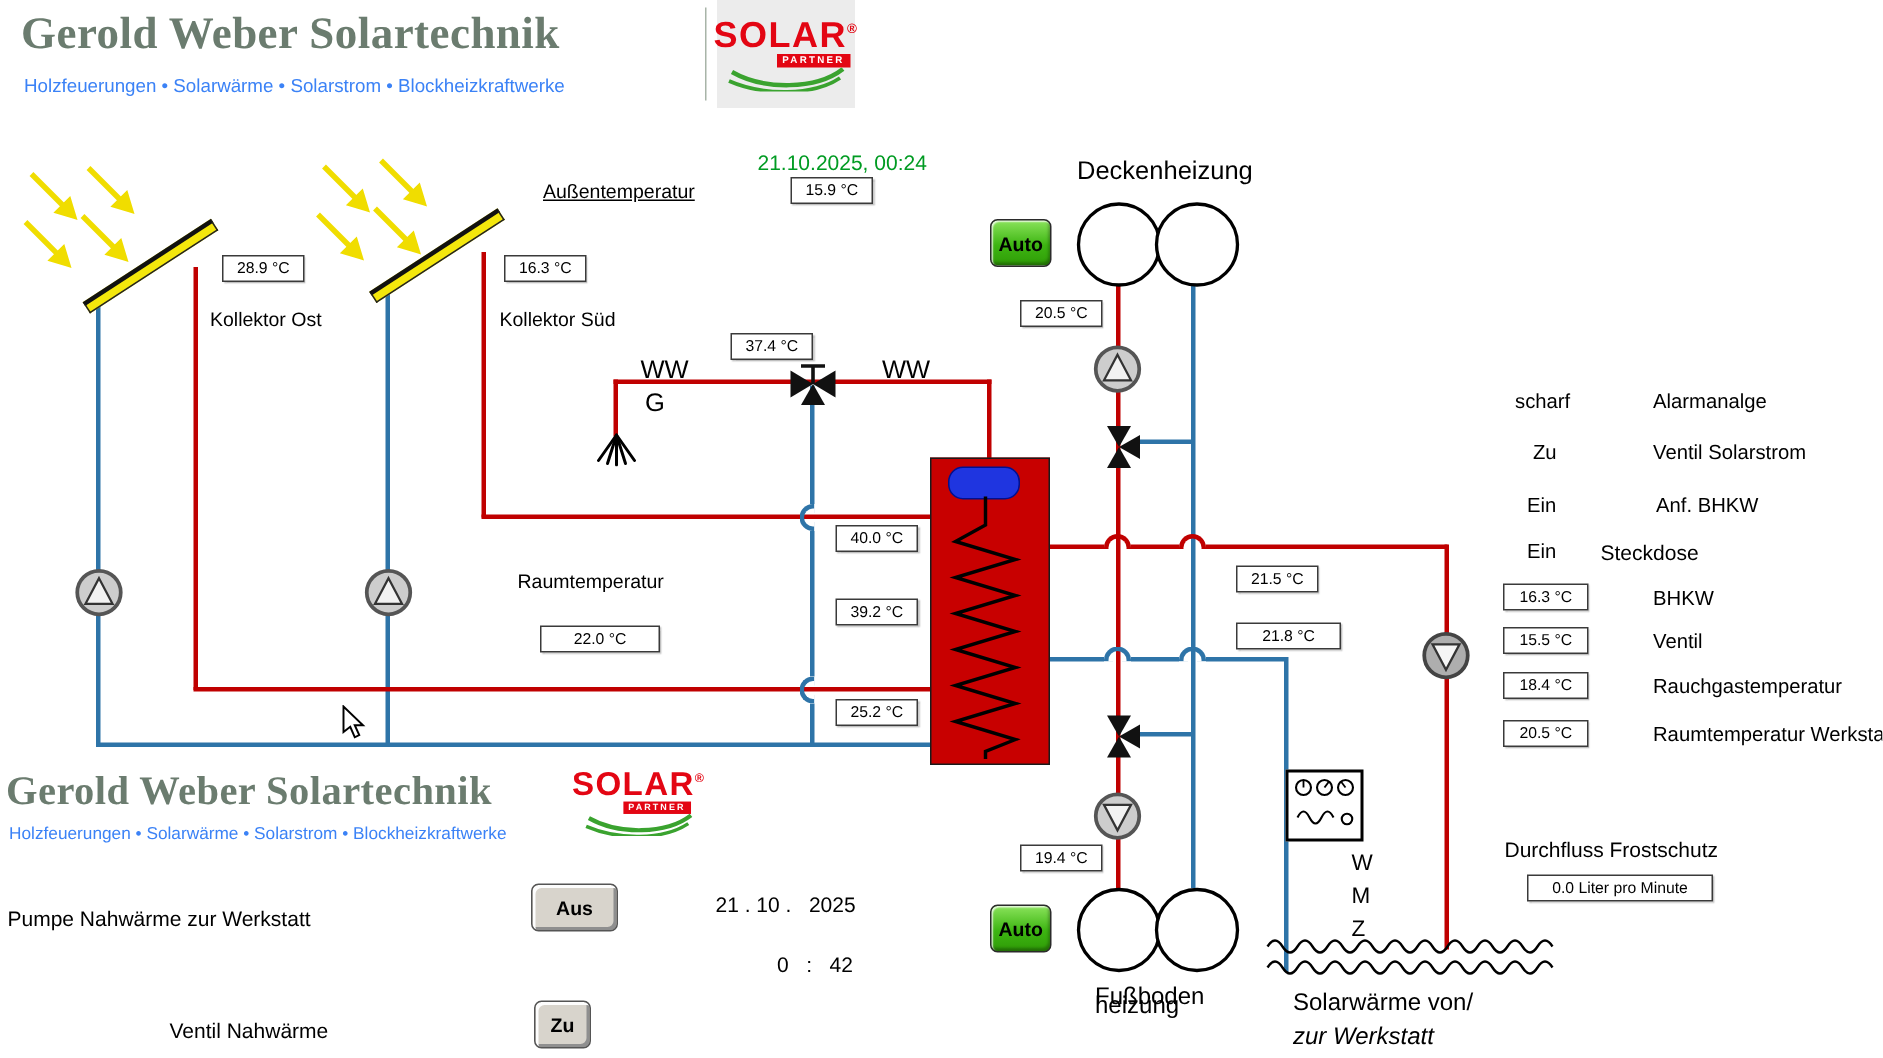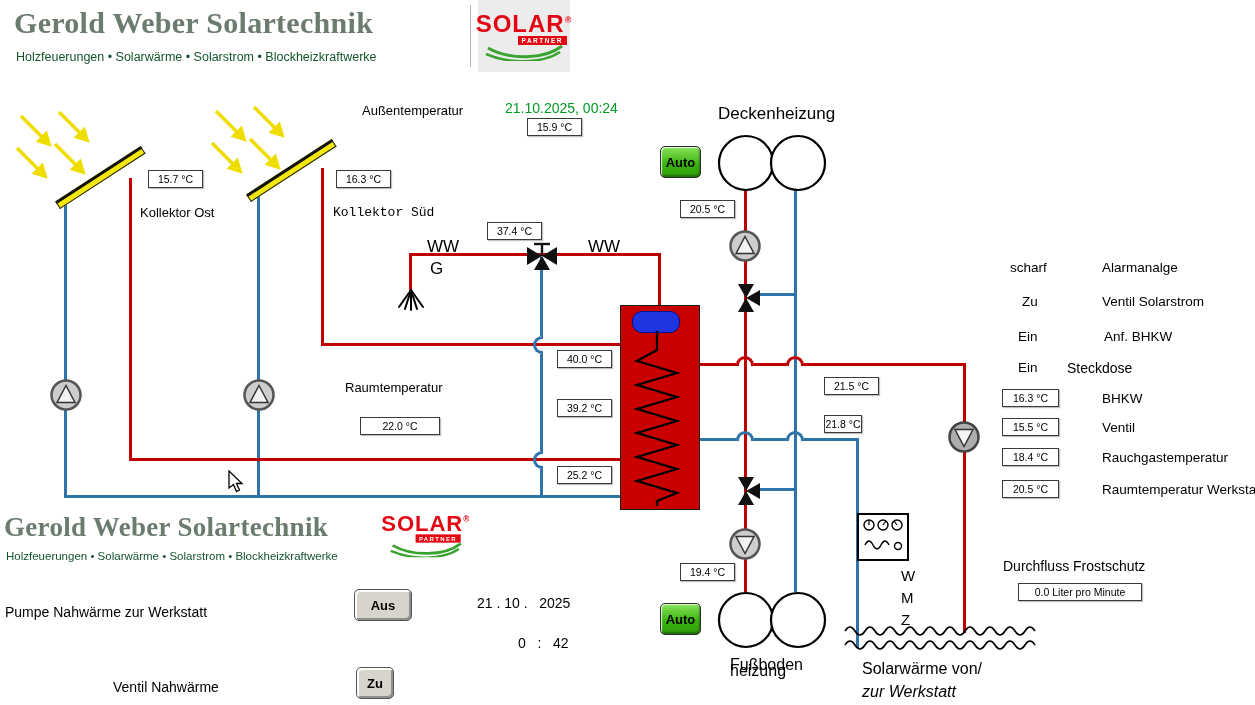--- a/index.html
+++ b/index.html
@@ -19,21 +19,21 @@
   .pre{white-space:pre;}
   .btn{position:absolute;display:flex;align-items:center;justify-content:center;
        font-weight:bold;font-size:13px;box-sizing:border-box;border-radius:5px;}
   .btn-green{background:linear-gradient(180deg,#8ae35b,#3db512 55%,#2f9c07);
        border:1px solid #2b2b2b;
        box-shadow:inset 1px 1px 1px rgba(255,255,255,.8), inset -1px -2px 2px rgba(0,0,0,.3);}
   .btn-gray{background:#d8d4cc;border:1px solid #555;
        box-shadow:inset 2px 2px 0 #fdfdfd, inset -2px -2px 0 #8f8f8f;}
   .brand-title{position:absolute;font-family:"Liberation Serif",serif;font-weight:bold;
        color:#6b7c6f;letter-spacing:.3px;line-height:1;}
-  .brand-sub{position:absolute;color:#14532d;font-size:12.5px;white-space:nowrap;}
+  .brand-sub{position:absolute;color:#3b82f6;font-size:12.5px;white-space:nowrap;}
   .logo{position:absolute;display:flex;flex-direction:column;align-items:center;}
   .logo-solar{color:#e30613;font-weight:bold;font-size:24px;line-height:1;letter-spacing:1px;}
   .logo-solar sup{font-size:9px;}
   .logo-partner{background:#e30613;color:#fff;font-size:6.5px;font-weight:bold;
        letter-spacing:1.5px;padding:1px 4px;align-self:flex-end;margin:0 3px 0 auto;}
   .tank{position:absolute;left:620px;top:305px;width:80px;height:205px;background:#c80000;
        border:1.5px solid #1a1a1a;box-sizing:border-box;}
   .heater{position:absolute;left:632px;top:311px;width:46px;height:20px;background:#1f35e0;
        border:1px solid #001090;border-radius:10px;}
   .meter{position:absolute;left:857px;top:513px;width:52px;height:48px;background:#fff;
@@ -52,21 +52,21 @@
     <div class="logo-solar"><span>SOLAR</span><sup>®</sup></div>
     <div class="logo-partner">PARTNER</div>
     <svg width="80" height="16">
       <path d="M4,3 C25,15 60,15 78,1" stroke="#3aa32f" stroke-width="3" fill="none"></path>
       <path d="M2,9 C25,19 58,19 76,7" stroke="#3aa32f" stroke-width="2.5" fill="none"></path>
     </svg>
   </div>
 
   <div class="lbl" style="left:505px;top:100px;font-size:14px;color:#009b22;">21.10.2025, 00:24</div>
 
-  <div class="lbl" style="left:362px;top:103px;">Außentemperatur</div>
+  <div class="lbl" style="left:362px;top:120px;text-decoration:underline;">Außentemperatur</div>
   <div class="tbox" style="left:527px;top:118px;width:55px;">15.9 °C</div>
 
   <div class="pipe blue" style="left:64px;top:202px;width:3px;height:295px;"></div>
   <div class="pipe blue" style="left:257px;top:196px;width:3px;height:301px;"></div>
   <div class="pipe blue" style="left:64px;top:495px;width:557px;height:3px;"></div>
   <div class="pipe blue" style="left:540px;top:257px;width:3px;height:79px;"></div>
   <div class="pipe blue" style="left:540px;top:354px;width:3px;height:97px;"></div>
   <div class="pipe blue" style="left:540px;top:469px;width:3px;height:28px;"></div>
   <div class="pipe blue" style="left:794px;top:188px;width:3px;height:404px;"></div>
   <div class="pipe blue" style="left:700px;top:438px;width:36px;height:3px;"></div>
@@ -102,38 +102,38 @@
         <polygon points="34,34 24,31 31,24"></polygon>
       <line x1="44" y1="2" x2="68" y2="26"></line>
         <polygon points="72,30 62,27 69,20"></polygon>
       <line x1="2" y1="38" x2="26" y2="62"></line>
         <polygon points="30,66 20,63 27,56"></polygon>
       <line x1="40" y1="34" x2="64" y2="58"></line>
         <polygon points="68,62 58,59 65,52"></polygon>
     </g>
   </svg>
   <div class="abs" style="left:60px;top:200px;width:102px;height:9px;background:#f4e70c;border:1px solid #222;border-top:3px solid #111;box-sizing:border-box;transform:rotate(-33deg);transform-origin:0 100%;"></div>
-  <div class="tbox" style="left:148px;top:170px;width:55px;">15.7 °C</div>
+  <div class="tbox" style="left:148px;top:170px;width:55px;">28.9 °C</div>
   <div class="lbl" style="left:140px;top:205px;">Kollektor Ost</div>
 
   <svg class="abs" style="left:210px;top:105px;" width="110" height="90">
     <g stroke="#f0dd00" stroke-width="3.6" fill="#f0dd00">
       <line x1="6" y1="6" x2="30" y2="30"></line>
         <polygon points="34,34 24,31 31,24"></polygon>
       <line x1="44" y1="2" x2="68" y2="26"></line>
         <polygon points="72,30 62,27 69,20"></polygon>
       <line x1="2" y1="38" x2="26" y2="62"></line>
         <polygon points="30,66 20,63 27,56"></polygon>
       <line x1="40" y1="34" x2="64" y2="58"></line>
         <polygon points="68,62 58,59 65,52"></polygon>
     </g>
   </svg>
   <div class="abs" style="left:251px;top:193px;width:102px;height:9px;background:#f4e70c;border:1px solid #222;border-top:3px solid #111;box-sizing:border-box;transform:rotate(-33deg);transform-origin:0 100%;"></div>
   <div class="tbox" style="left:336px;top:170px;width:55px;">16.3 °C</div>
-  <div class="lbl" style="left:333px;top:205px;font-family:Liberation Mono, monospace;">Kollektor Süd</div>
+  <div class="lbl" style="left:333px;top:205px;">Kollektor Süd</div>
 
   <div class="lbl" style="left:427px;top:237px;font-size:17px;">WW</div>
   <div class="lbl" style="left:430px;top:259px;font-size:17px;">G</div>
   <div class="lbl" style="left:588px;top:237px;font-size:17px;">WW</div>
   <div class="tbox" style="left:487px;top:222px;width:55px;">37.4 °C</div>
 
   <svg class="abs" style="left:524px;top:241px;" width="36" height="30">
     <polygon points="3,6 3,24 18,15" fill="#111"></polygon>
     <polygon points="33,6 33,24 18,15" fill="#111"></polygon>
     <polygon points="10,29 26,29 18,15" fill="#111"></polygon>
@@ -197,21 +197,21 @@
     <polygon points="7,29 23,29 15,15" fill="#111"></polygon>
     <polygon points="29,7 29,23 15,15" fill="#111"></polygon>
   </svg>
   <svg class="abs" style="left:731px;top:476px;" width="30" height="30">
     <polygon points="7,1 23,1 15,15" fill="#111"></polygon>
     <polygon points="7,29 23,29 15,15" fill="#111"></polygon>
     <polygon points="29,7 29,23 15,15" fill="#111"></polygon>
   </svg>
 
   <div class="tbox" style="left:824px;top:377px;width:55px;">21.5 °C</div>
-  <div class="tbox" style="left:824px;top:415px;width:38px;">21.8 °C</div>
+  <div class="tbox" style="left:824px;top:415px;width:70px;">21.8 °C</div>
 
   <div class="lbl" style="left:1010px;top:260px;font-size:13.5px;">scharf</div>
   <div class="lbl" style="left:1102px;top:260px;font-size:13.5px;">Alarmanalge</div>
   <div class="lbl" style="left:1022px;top:294px;font-size:13.5px;">Zu</div>
   <div class="lbl" style="left:1102px;top:294px;font-size:13.5px;">Ventil Solarstrom</div>
   <div class="lbl" style="left:1018px;top:329px;font-size:13.5px;">Ein</div>
   <div class="lbl" style="left:1104px;top:329px;font-size:13.5px;">Anf. BHKW</div>
   <div class="lbl" style="left:1018px;top:360px;font-size:13.5px;">Ein</div>
   <div class="lbl" style="left:1067px;top:360px;font-size:14px;">Steckdose</div>
 

